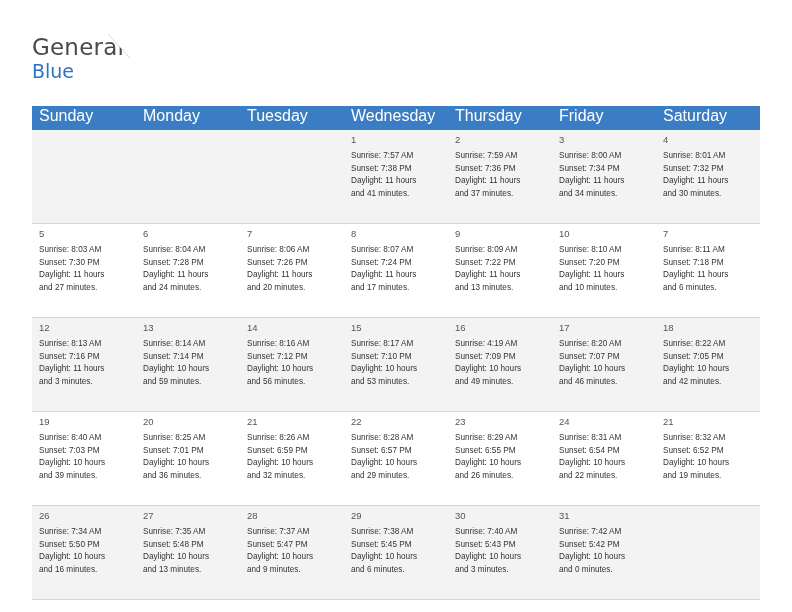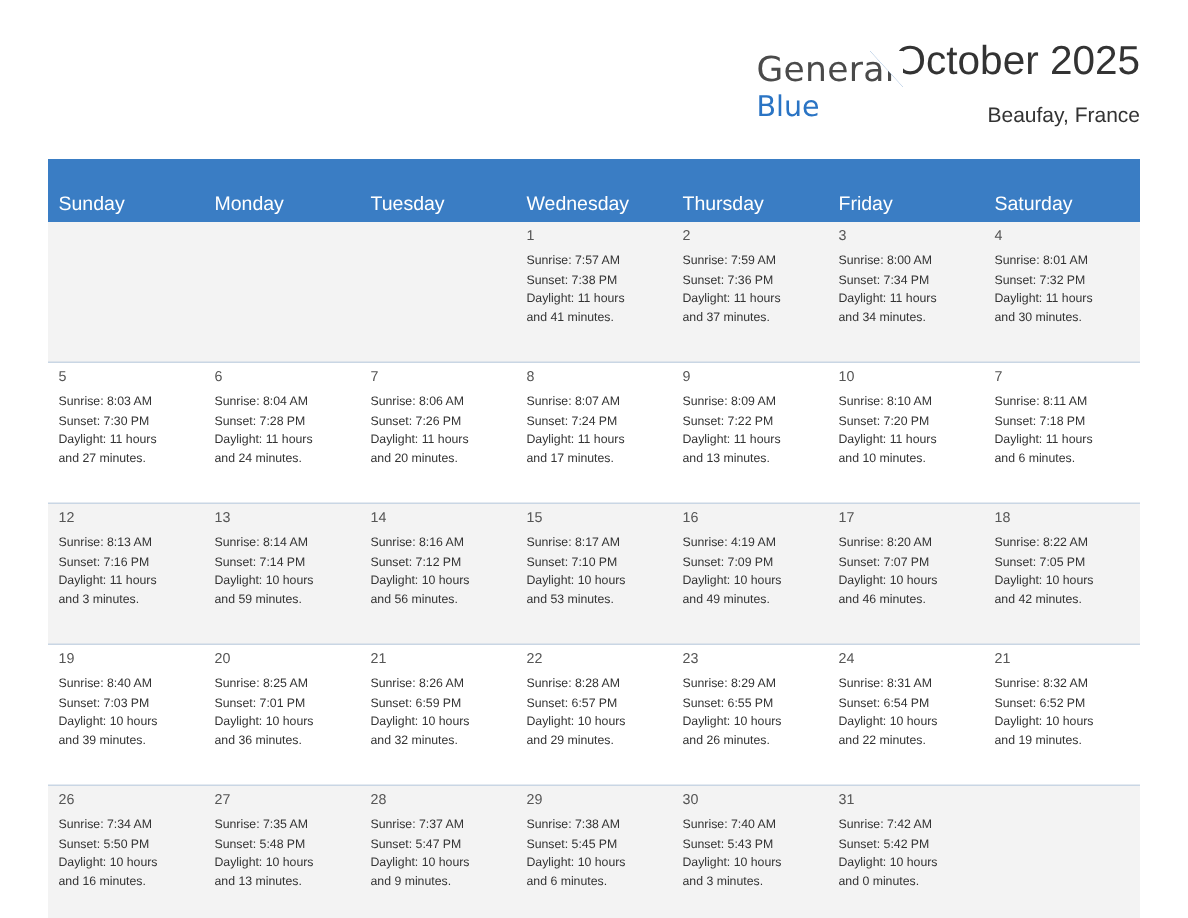--- a/index.html
+++ b/index.html
@@ -18,21 +18,21 @@
     position: relative;
     width: 792px;
     height: 612px;
     box-sizing: border-box;
     padding: 26px 32px 0 32px;
   }
   
   .header {
     display: flex;
     align-items: flex-start;
-    justify-content: flex-end;
+    justify-content: space-between;
     height: 72px;
   }
   .logo {
     position: relative;
     padding-top: 10px;
     line-height: 1;
   }
   .logo-general {
     font-size: 23px;
     color: #4a4a4a;
@@ -82,24 +82,24 @@
   
   table.calendar {
     width: 100%;
     border-collapse: collapse;
     table-layout: fixed;
     margin-top: 8px;
   }
   table.calendar th {
     background: #3a7dc4;
     color: #ffffff;
-    font-size: 13px;
+    font-size: 16px;
     font-weight: normal;
     text-align: left;
-    padding: 22px 0 5px 7px;
+    padding: 1px 0 5px 7px;
     border: none;
   }
   table.calendar td {
     height: 88px;
     vertical-align: top;
     padding: 3px 6px 2px 7px;
     border-bottom: 1px solid #c9d6e4;
     font-size: 8.2px;
     color: #333333;
     line-height: 1.52;
@@ -122,24 +122,20 @@
 <body>
 
 <div class="page">
 
   <div class="header">
     <div class="logo">
       <span class="logo-general">General</span>
       <span class="logo-blue">Blue</span>
       <span class="logo-flag"></span>
       <span class="logo-flag-inner"></span>
-    </div>
-    <div class="title-block">
-      <h1 class="cal-title">October 2025</h1>
-      <div class="cal-subtitle">Beaufay, France</div>
     </div>
   </div>
 
   <table class="calendar">
     <thead>
       <tr>
         <th>Sunday</th>
         <th>Monday</th>
         <th>Tuesday</th>
         <th>Wednesday</th>

